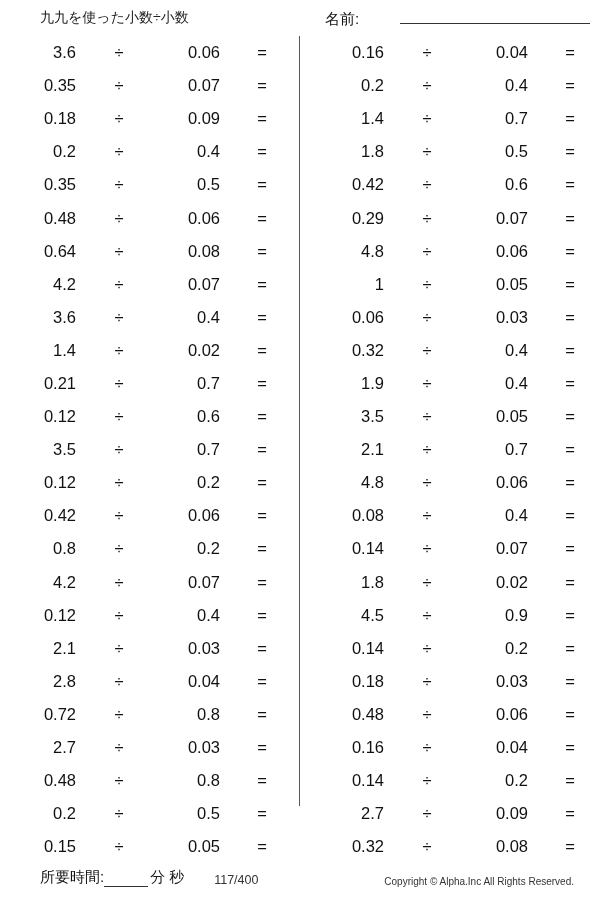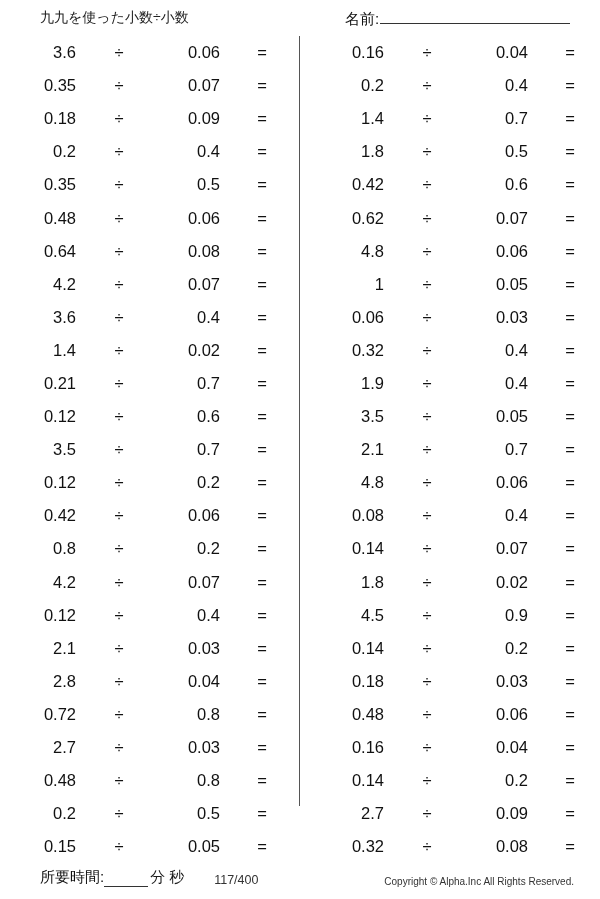--- a/index.html
+++ b/index.html
@@ -34,21 +34,21 @@
     color: #222;
     width: 280px;
     padding-left: 30px;
     box-sizing: border-box;
     white-space: nowrap;
   }
   .name-area {
     flex: 1;
     display: flex;
     align-items: baseline;
-    justify-content: center;
+    justify-content: space-between;
     padding-left: 35px;
   }
   .name-label {
     font-size: 15px;
     color: #111;
     white-space: nowrap;
   }
   .name-line {
     display: inline-block;
     width: 190px;
@@ -345,21 +345,21 @@
         <span class="num2">0.5</span>
         <span class="eq">=</span>
       </div>
       <div class="prob">
         <span class="num">0.42</span>
         <span class="op">÷</span>
         <span class="num2">0.6</span>
         <span class="eq">=</span>
       </div>
       <div class="prob">
-        <span class="num">0.62</span>
+        <span class="num">0.29</span>
         <span class="op">÷</span>
         <span class="num2">0.07</span>
         <span class="eq">=</span>
       </div>
       <div class="prob">
         <span class="num">4.8</span>
         <span class="op">÷</span>
         <span class="num2">0.06</span>
         <span class="eq">=</span>
       </div>

